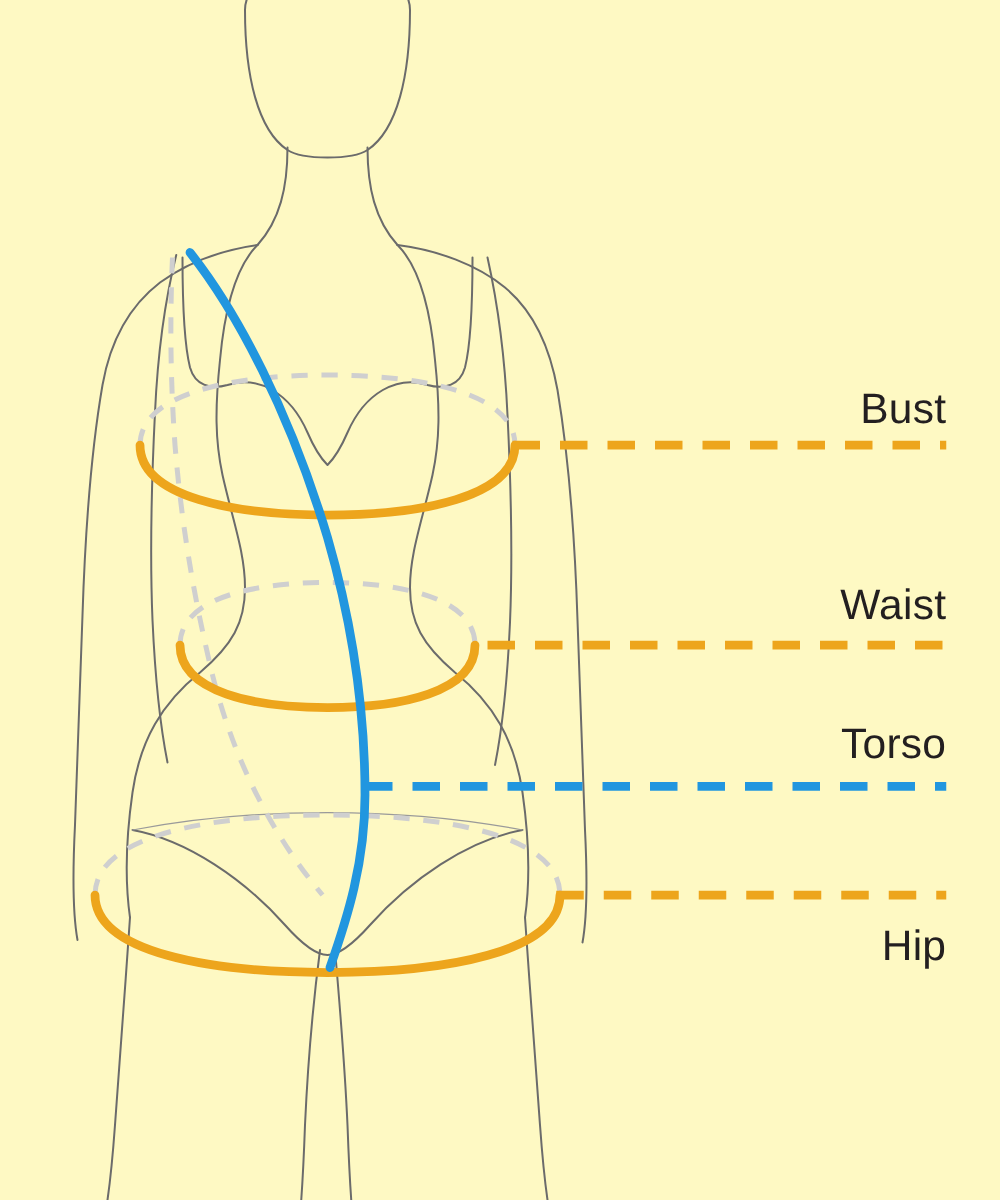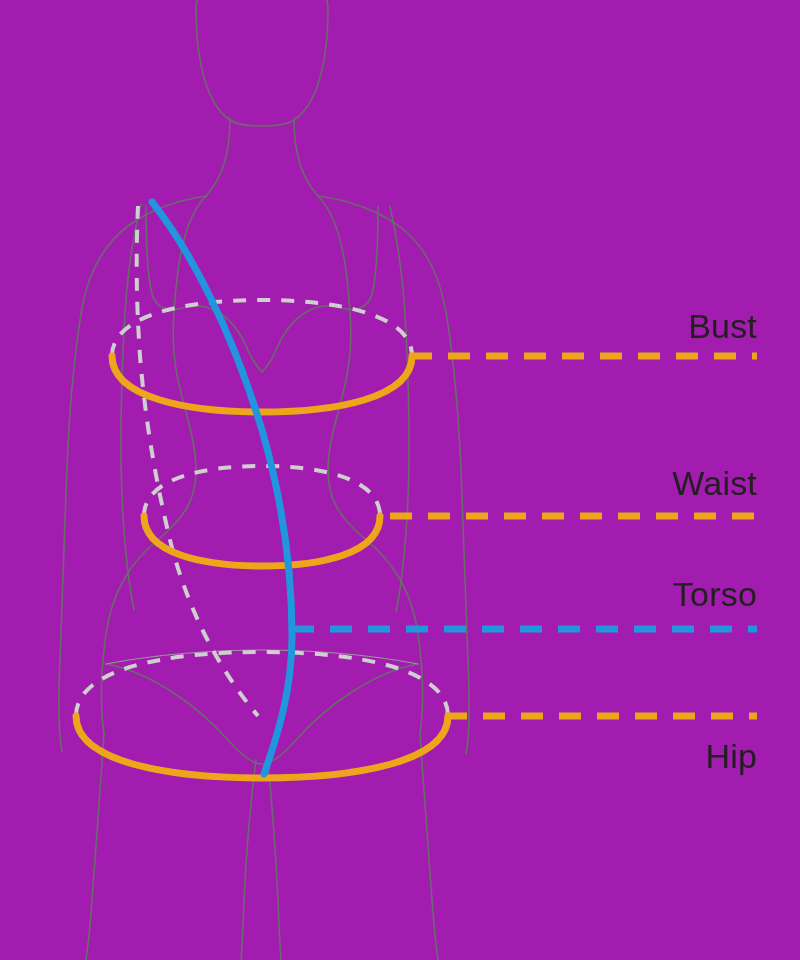--- a/index.html
+++ b/index.html
@@ -10,21 +10,21 @@
   body {
     width: 800px;
     height: 960px;
     font-family: "Liberation Sans", sans-serif;
     overflow: hidden;
   }
   #diagram-root {
     position: relative;
     width: 800px;
     height: 960px;
-    background: #a21caf;
+    background: #fef9c3;
   }
   #body-svg {
     position: absolute;
     top: 0;
     left: 0;
     width: 800px;
     height: 960px;
     display: block;
   }
   .measure-label {

